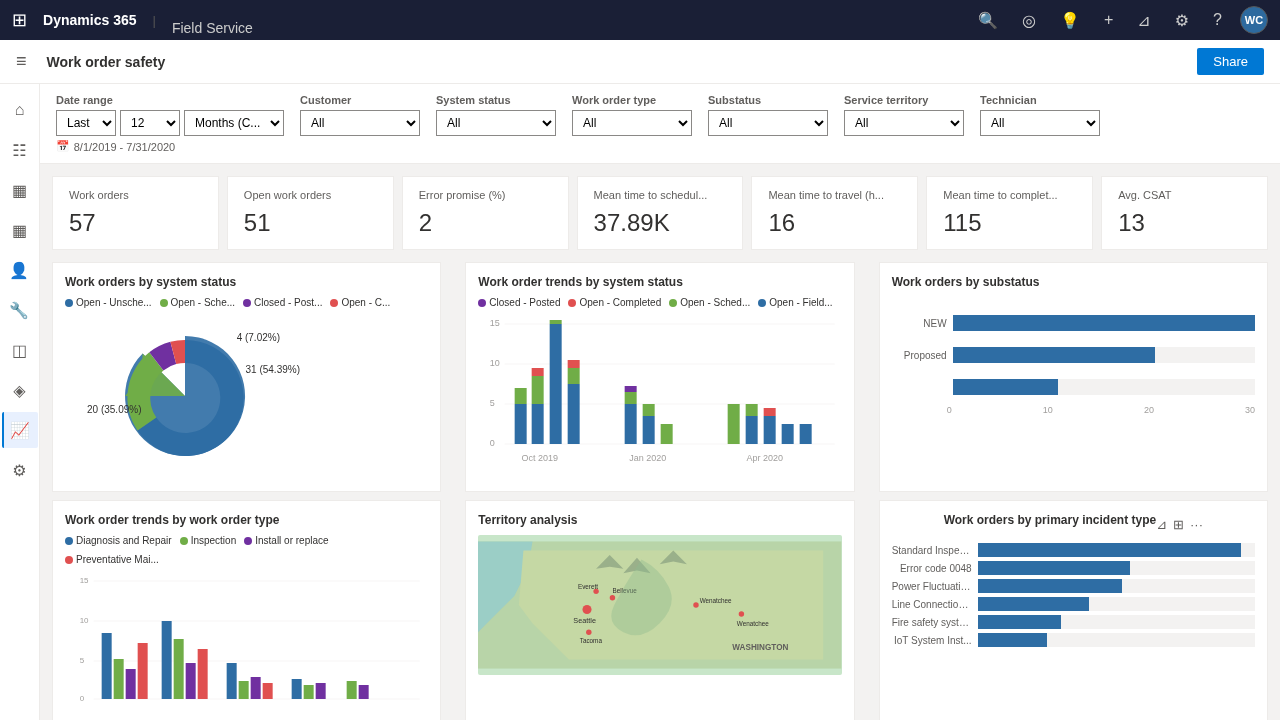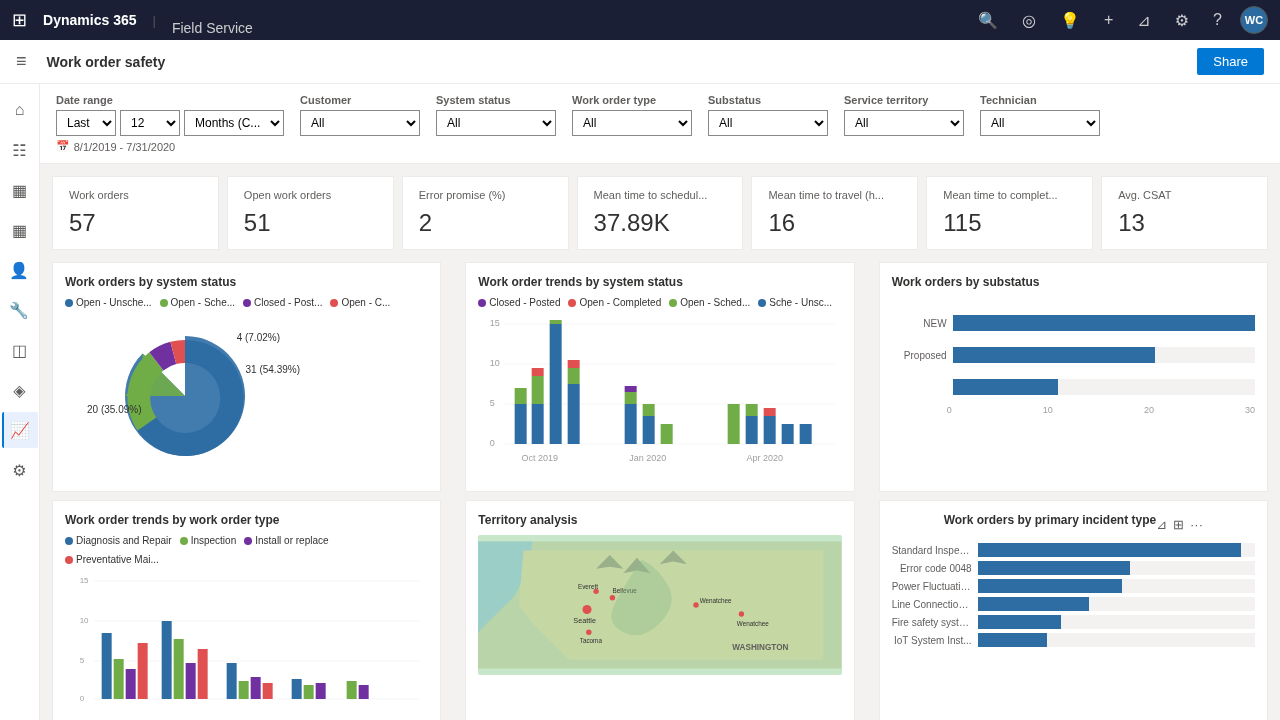--- a/index.html
+++ b/index.html
@@ -371,21 +371,21 @@
             <div class="legend-item">
               <div class="legend-dot" style="background:#e05050;"></div>
               <span>Open - Completed</span>
             </div>
             <div class="legend-item">
               <div class="legend-dot" style="background:#70ad47;"></div>
               <span>Open - Sched...</span>
             </div>
             <div class="legend-item">
               <div class="legend-dot" style="background:#2e6da4;"></div>
-              <span>Sche - Unsc...</span>
+              <span>Open - Field...</span>
             </div>
           </div>
           
           <svg viewBox="0 0 360 155" width="100%" height="155">
 
             <text x="10" y="10" font-size="9" fill="#a19f9d">15</text>
             <text x="10" y="50" font-size="9" fill="#a19f9d">10</text>
             <text x="10" y="90" font-size="9" fill="#a19f9d">5</text>
             <text x="10" y="130" font-size="9" fill="#a19f9d">0</text>
 

